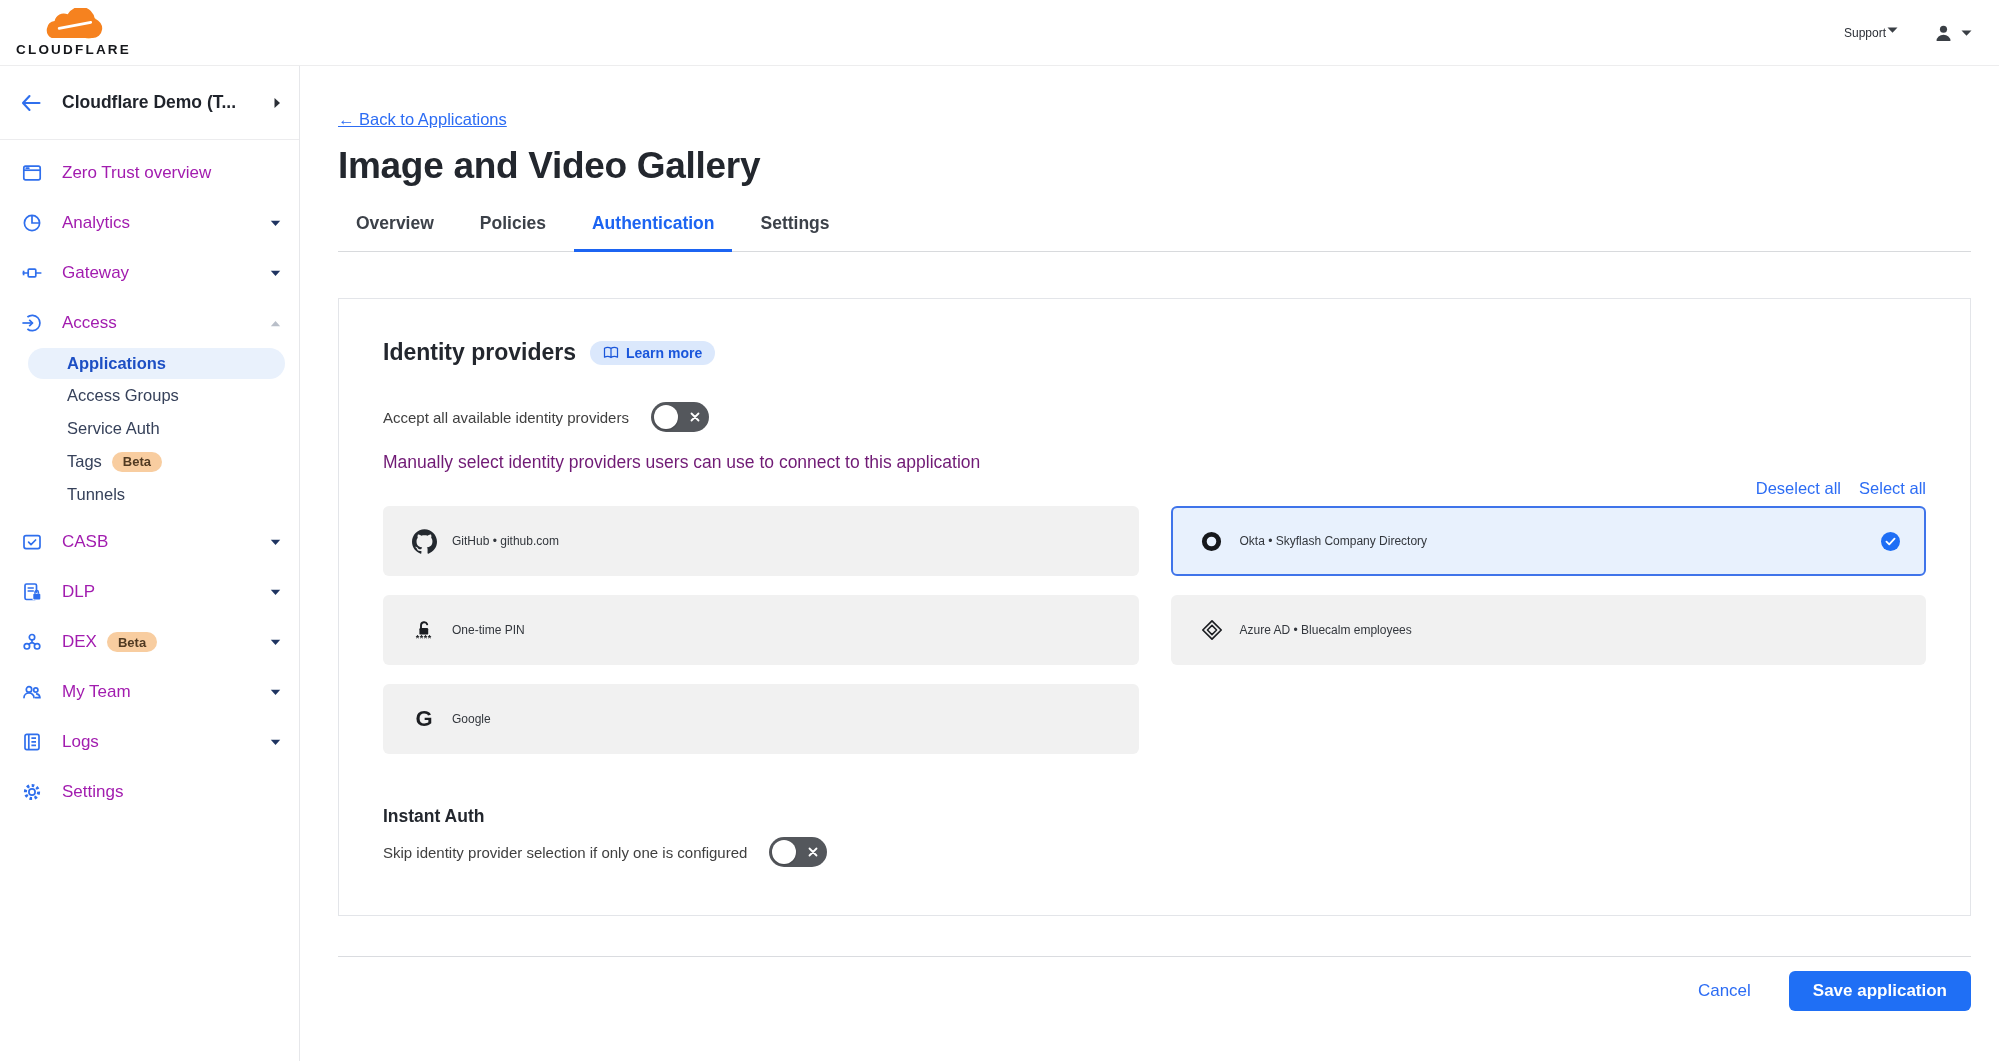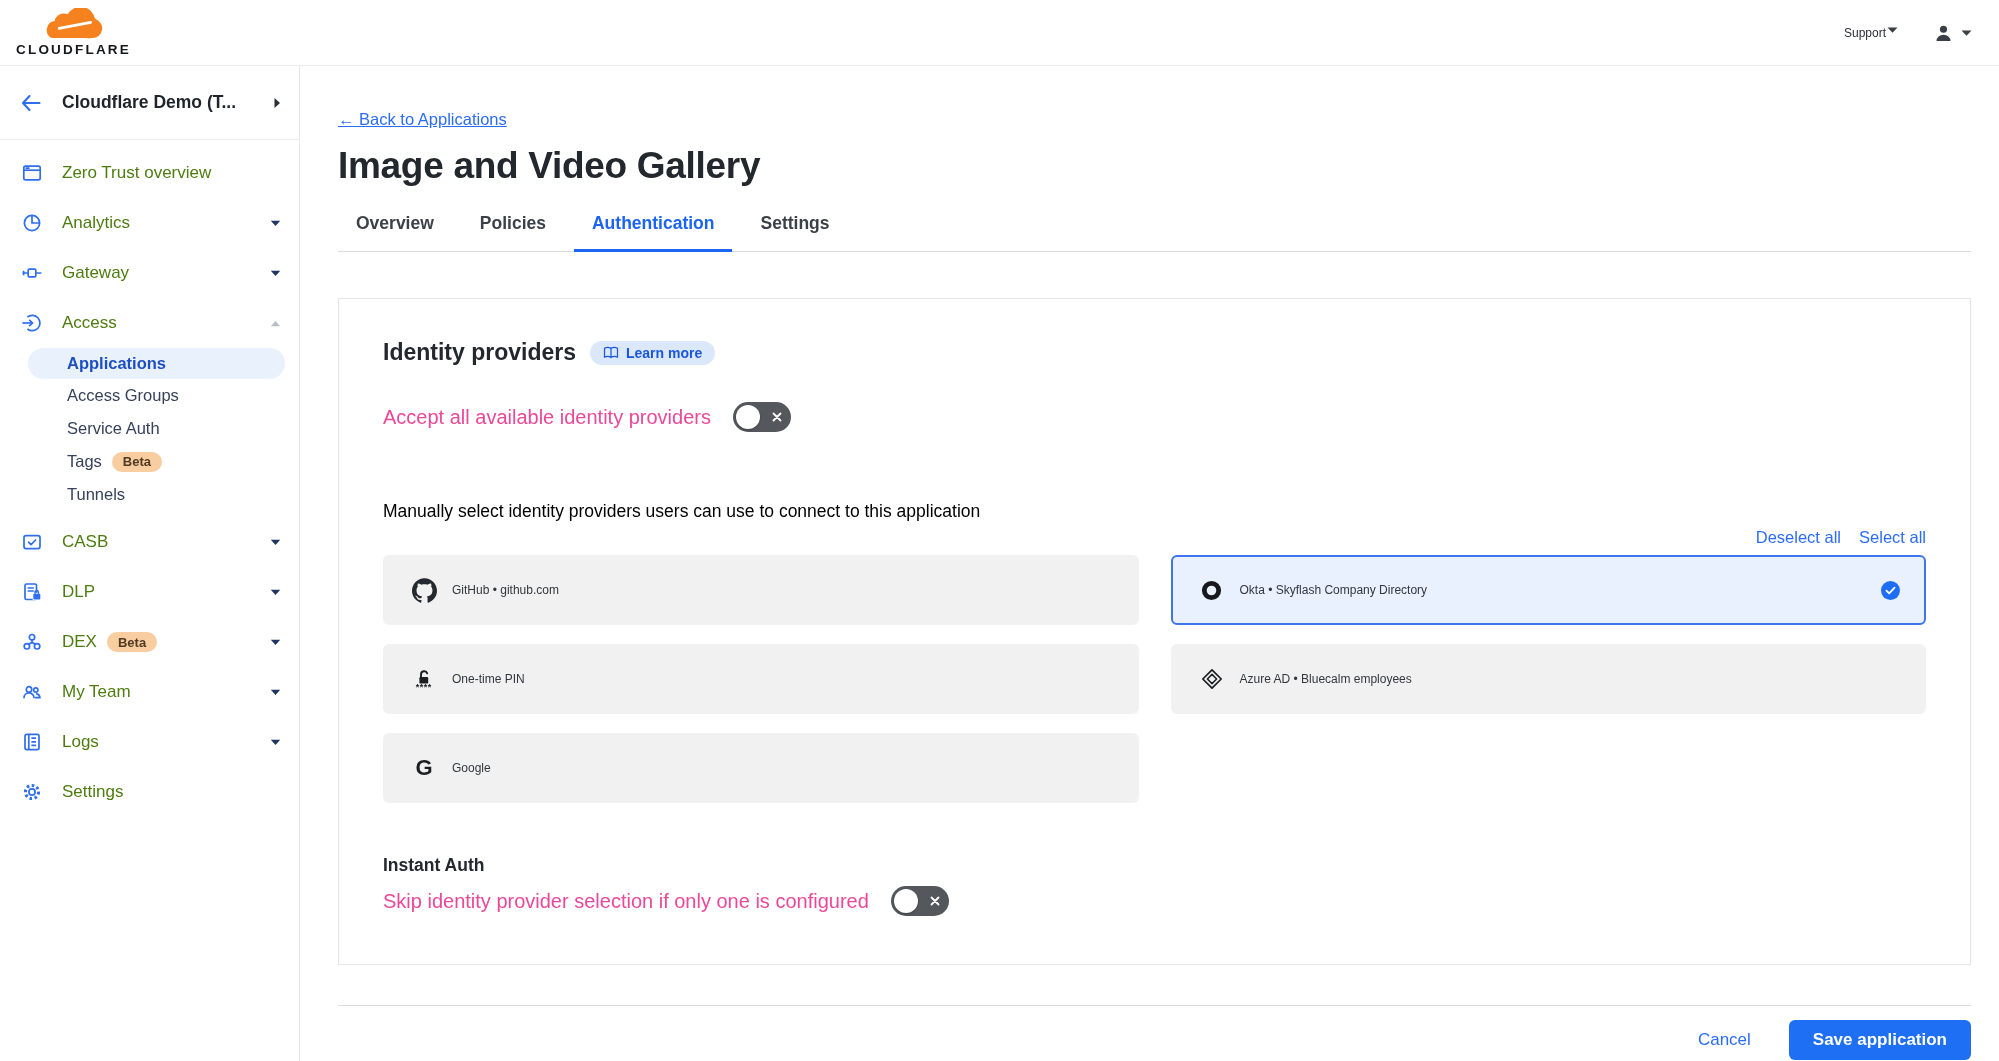--- a/index.html
+++ b/index.html
@@ -31,21 +31,21 @@
   .side-head {
     height:74px; display:flex; align-items:center; padding:0 18px 0 20px;
     border-bottom:1px solid #ececee;
   }
   .side-head .acct { flex:1; margin-left:20px; font-size:17.5px; font-weight:700; color:#1f232b; white-space:nowrap; overflow:hidden; }
   .nav { padding-top:8px; }
   .nav-item {
     height:50px; display:flex; align-items:center; padding:0 18px 0 20px; cursor:pointer;
   }
   .nav-ic { width:24px; display:flex; justify-content:center; }
-  .nav-label { margin-left:18px; font-size:17px; color:#4d7c0f; flex:0 0 auto; }
+  .nav-label { margin-left:18px; font-size:17px; color:#a21caf; flex:0 0 auto; }
   .nav-spacer { flex:1; }
   .nav-caret { display:flex; }
   .sub-list { margin:0 0 6px 0; }
   .sub-item {
     height:33px; display:flex; align-items:center; padding-left:67px;
     font-size:16.5px; color:#36415a; cursor:pointer;
   }
   .sub-item.active {
     padding-left:0; margin:0 14px 0 28px; height:31px;
     background:#e9f1fc; border-radius:16px;
@@ -76,32 +76,32 @@
     padding:40px 44px 48px;
   }
   .card-head { display:flex; align-items:center; gap:14px; }
   .card-title { font-size:23px; font-weight:700; color:#23272e; }
   .learn-more {
     display:inline-flex; align-items:center; gap:7px; background:#dbe8fc; color:#1a56db;
     font-size:14px; font-weight:600; border-radius:14px; padding:4px 13px; cursor:pointer;
   }
 
   .toggle-row { display:flex; align-items:center; margin-top:36px; gap:22px; }
-  .toggle-label { font-size:20px; color:#ec4899; }
+  .toggle-label { font-size:15px; color:#404040; }
   .toggle {
     position:relative; width:58px; height:30px; border-radius:15px; background:#54575c;
     flex:0 0 auto; cursor:pointer;
   }
   .toggle .knob {
     position:absolute; left:3px; top:3px; width:24px; height:24px; border-radius:50%;
     background:#fff; box-shadow:0 1px 2px rgba(0,0,0,.25);
   }
   .toggle .x-ic { position:absolute; right:8px; top:9px; }
 
-  .manual-text { margin-top:69px; font-size:17.5px; color:#000000; }
+  .manual-text { margin-top:20px; font-size:17.5px; color:#701a75; }
 
   .select-links { display:flex; justify-content:flex-end; gap:18px; margin-top:6px; }
   .select-links span { font-size:16.5px; color:#2c6cf4; cursor:pointer; }
 
   .provider-grid {
     margin-top:8px; display:grid; grid-template-columns:1fr 1fr; column-gap:32px; row-gap:19px;
   }
   .tile {
     height:70px; border-radius:6px; background:#f1f1f1; display:flex; align-items:center;
     padding:0 24px 0 26px; cursor:pointer; border:2px solid transparent;

